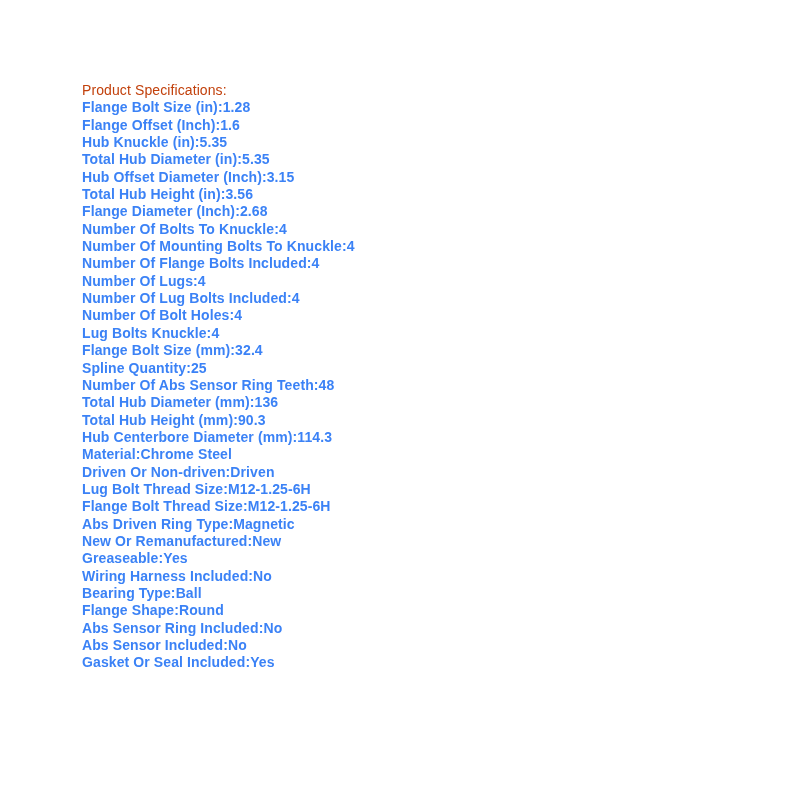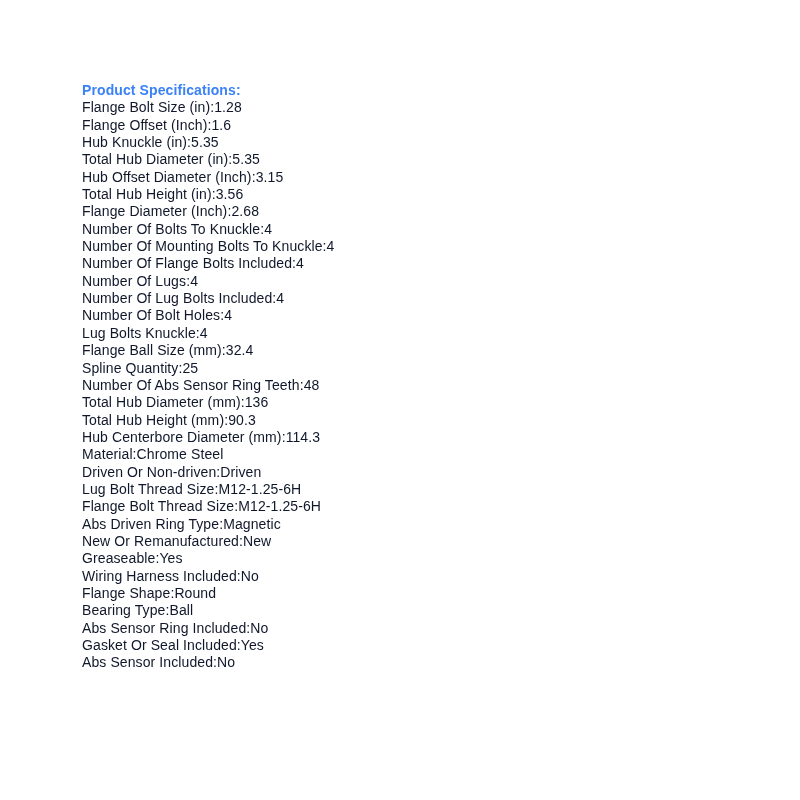--- a/index.html
+++ b/index.html
@@ -18,25 +18,26 @@
     top: 82px;
     left: 82px;
     width: 640px;
     color: #1f1f1f;
     font-size: 14px;
     line-height: 17.35px;
     letter-spacing: 0.1px;
     white-space: nowrap;
   }
   .spec-heading {
-    font-weight: bold;
-    color: #3b82f6;
+    font-weight: normal;
+    color: #c2410c;
   }
   .spec-line {
-    color: #0f172a;
+    color: #3b82f6;
+    font-weight: bold;
   }
   .spec-line span {
     display: inline;
   }
 </style>
 </head>
 <body>
 
 <div class="spec-sheet">
   <div class="spec-heading">Product Specifications:</div>
@@ -78,21 +79,21 @@
       <div class="spec-line">
       <span>Number Of Lug Bolts Included</span><span>:</span><span>4</span>
     </div>
       <div class="spec-line">
       <span>Number Of Bolt Holes</span><span>:</span><span>4</span>
     </div>
       <div class="spec-line">
       <span>Lug Bolts Knuckle</span><span>:</span><span>4</span>
     </div>
       <div class="spec-line">
-      <span>Flange Ball Size (mm)</span><span>:</span><span>32.4</span>
+      <span>Flange Bolt Size (mm)</span><span>:</span><span>32.4</span>
     </div>
       <div class="spec-line">
       <span>Spline Quantity</span><span>:</span><span>25</span>
     </div>
       <div class="spec-line">
       <span>Number Of Abs Sensor Ring Teeth</span><span>:</span><span>48</span>
     </div>
       <div class="spec-line">
       <span>Total Hub Diameter (mm)</span><span>:</span><span>136</span>
     </div>
@@ -120,28 +121,28 @@
       <div class="spec-line">
       <span>New Or Remanufactured</span><span>:</span><span>New</span>
     </div>
       <div class="spec-line">
       <span>Greaseable</span><span>:</span><span>Yes</span>
     </div>
       <div class="spec-line">
       <span>Wiring Harness Included</span><span>:</span><span>No</span>
     </div>
       <div class="spec-line">
-      <span>Flange Shape</span><span>:</span><span>Round</span>
+      <span>Bearing Type</span><span>:</span><span>Ball</span>
     </div>
       <div class="spec-line">
-      <span>Bearing Type</span><span>:</span><span>Ball</span>
+      <span>Flange Shape</span><span>:</span><span>Round</span>
     </div>
       <div class="spec-line">
       <span>Abs Sensor Ring Included</span><span>:</span><span>No</span>
     </div>
       <div class="spec-line">
-      <span>Gasket Or Seal Included</span><span>:</span><span>Yes</span>
+      <span>Abs Sensor Included</span><span>:</span><span>No</span>
     </div>
       <div class="spec-line">
-      <span>Abs Sensor Included</span><span>:</span><span>No</span>
+      <span>Gasket Or Seal Included</span><span>:</span><span>Yes</span>
     </div>
     </div>
 </div>
 
 </body></html>

